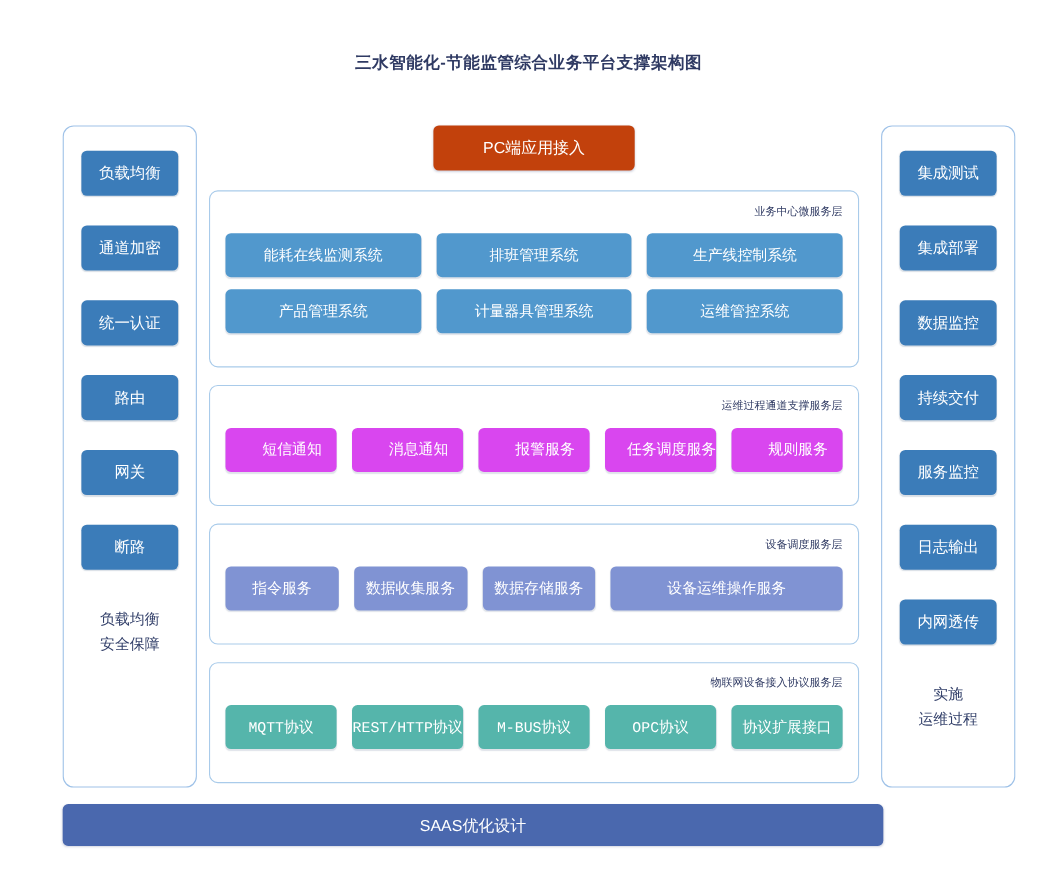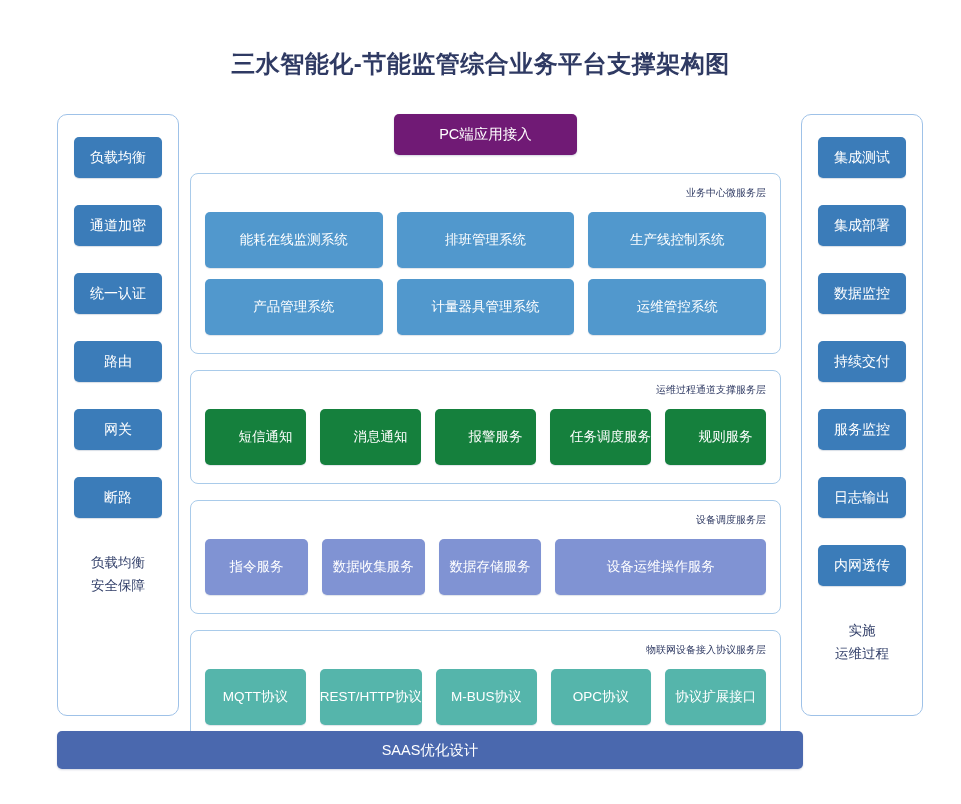--- a/index.html
+++ b/index.html
@@ -13,21 +13,21 @@
     position: relative;
     width: 961px; height: 804px;
     background: #ffffff;
   }
 
   
   .title {
     position: absolute;
     top: 48px; left: 0; width: 961px;
     text-align: center;
-    font-size: 24px;
+    font-size: 15px;
     font-weight: bold;
     color: #2f3a63;
     letter-spacing: 0.5px;
   }
 
   
   .pillar {
     position: absolute;
     top: 114px;
     width: 122px;
@@ -77,21 +77,21 @@
   
   .access-row {
     display: flex;
     justify-content: center;
     gap: 16px;
     margin-bottom: 18px;
   }
   .access-btn {
     width: 183px;
     height: 41px;
-    background: #701a75;
+    background: #c2410c;
     border-radius: 5px;
     color: #ffffff;
     font-size: 14.5px;
     display: flex;
     align-items: center;
     justify-content: center;
     white-space: nowrap;
     box-shadow: 0 1px 2px rgba(40,55,110,0.22);
   }
 
@@ -108,37 +108,37 @@
     font-size: 10px;
     color: #2f3a63;
     margin-bottom: 12px;
     line-height: 1.4;
   }
   .layer-row {
     display: flex;
     gap: 14px;
     margin-bottom: 11px;
   }
-  .layer-row:last-child { margin-bottom: 4px; }
+  .layer-row:last-child { margin-bottom: 16px; font-family: Liberation Mono, monospace; }
   .node {
     flex: 1 1 0;
-    height: 56px;
+    height: 40px;
     border-radius: 5px;
     color: #ffffff;
     font-size: 13.5px;
     display: flex;
     align-items: center;
     justify-content: center;
     white-space: nowrap;
     box-shadow: 0 1px 1px rgba(40,70,110,0.15);
   }
 
   
   .c-business { background: #5198cd; }
-  .c-ops      { background: #15803d; padding-left: 20px; }
+  .c-ops      { background: #d946ef; padding-left: 20px; }
   .c-device   { background: #8093d3; }
   .c-iot      { background: #55b5ab; }
 
   
   .node.wide { flex: 2.05 1 0; }
 
   
   .saas-bar {
     position: absolute;
     left: 57px;

